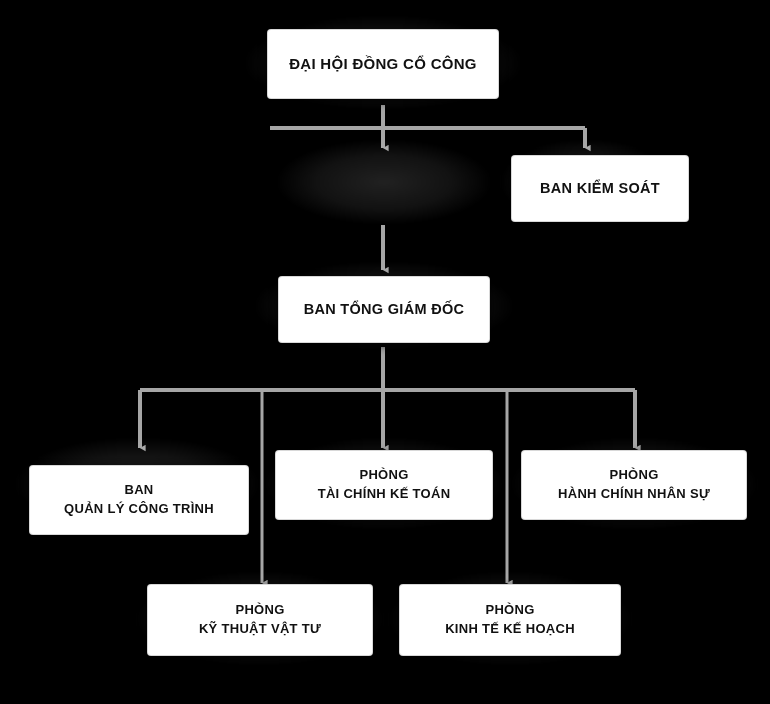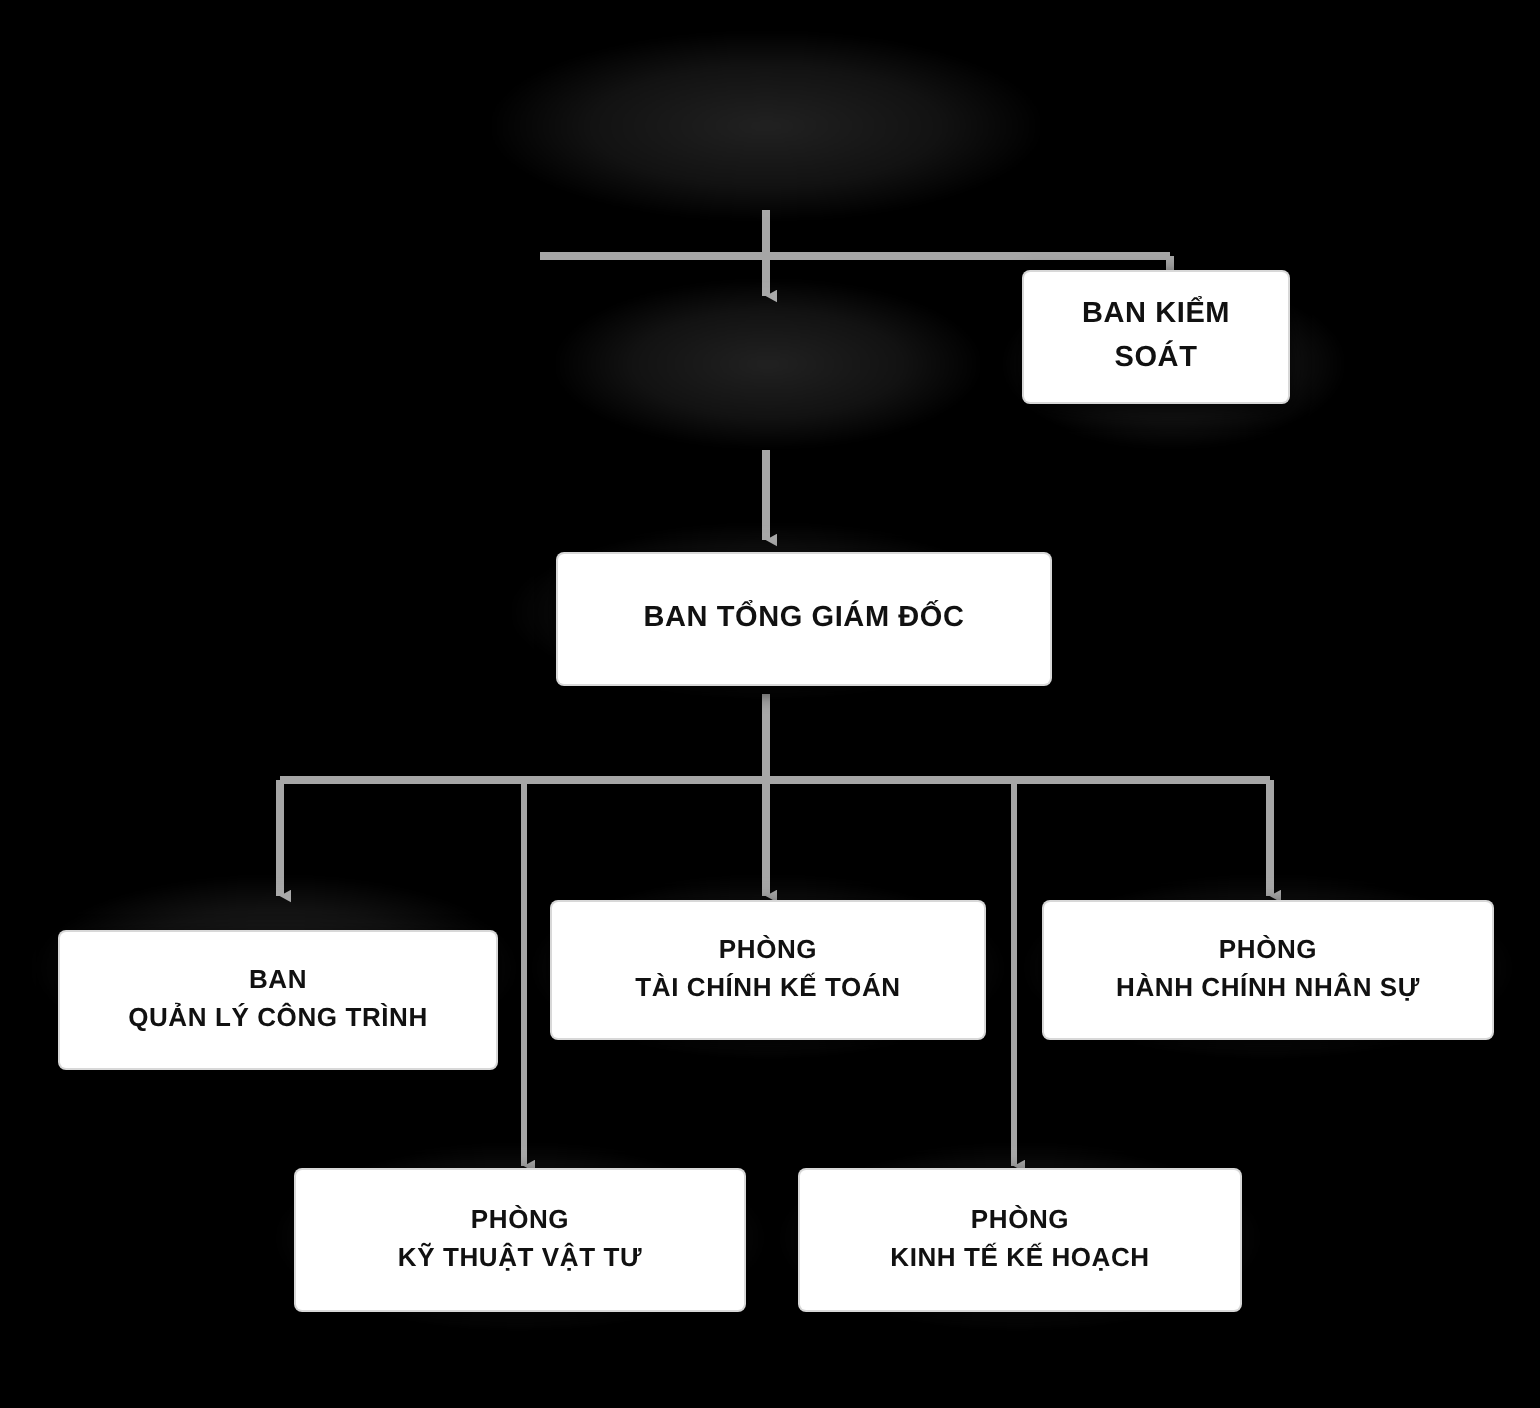--- a/index.html
+++ b/index.html
@@ -100,27 +100,30 @@
   <div class="halo" style="left:246px;top:16px;width:274px;height:94px;"></div>
   <div class="halo" style="left:278px;top:140px;width:212px;height:84px;"></div>
   <div class="halo" style="left:500px;top:140px;width:172px;height:84px;"></div>
   <div class="halo" style="left:256px;top:262px;width:256px;height:88px;"></div>
   <div class="halo" style="left:16px;top:438px;width:244px;height:92px;"></div>
   <div class="halo" style="left:264px;top:438px;width:240px;height:92px;"></div>
   <div class="halo" style="left:510px;top:438px;width:248px;height:92px;"></div>
   <div class="halo" style="left:136px;top:572px;width:248px;height:94px;"></div>
   <div class="halo" style="left:388px;top:572px;width:244px;height:94px;"></div>
 
+  <div class="node r1" style="left:268px;top:30px;width:230px;height:68px;">
+    <span class="label">ĐẠI  HỘI ĐỒNG CỔ CÔNG</span>
+  </div>
 
 
-  <div class="node r2" style="left:512px;top:136px;width:132px;height:65px;">
+  <div class="node r2" style="left:512px;top:156px;width:176px;height:65px;">
     <span class="label">BAN KIỂM SOÁT</span>
   </div>
 
-  <div class="node r3" style="left:279px;top:277px;width:246px;height:65px;">
+  <div class="node r3" style="left:279px;top:277px;width:210px;height:65px;">
     <span class="label">BAN TỔNG GIÁM ĐỐC</span>
   </div>
 
   <div class="node r4" style="left:30px;top:466px;width:218px;height:68px;">
     <span class="label">BAN
 QUẢN LÝ CÔNG TRÌNH</span>
   </div>
 
   <div class="node r4" style="left:276px;top:451px;width:216px;height:68px;">
     <span class="label">PHÒNG

